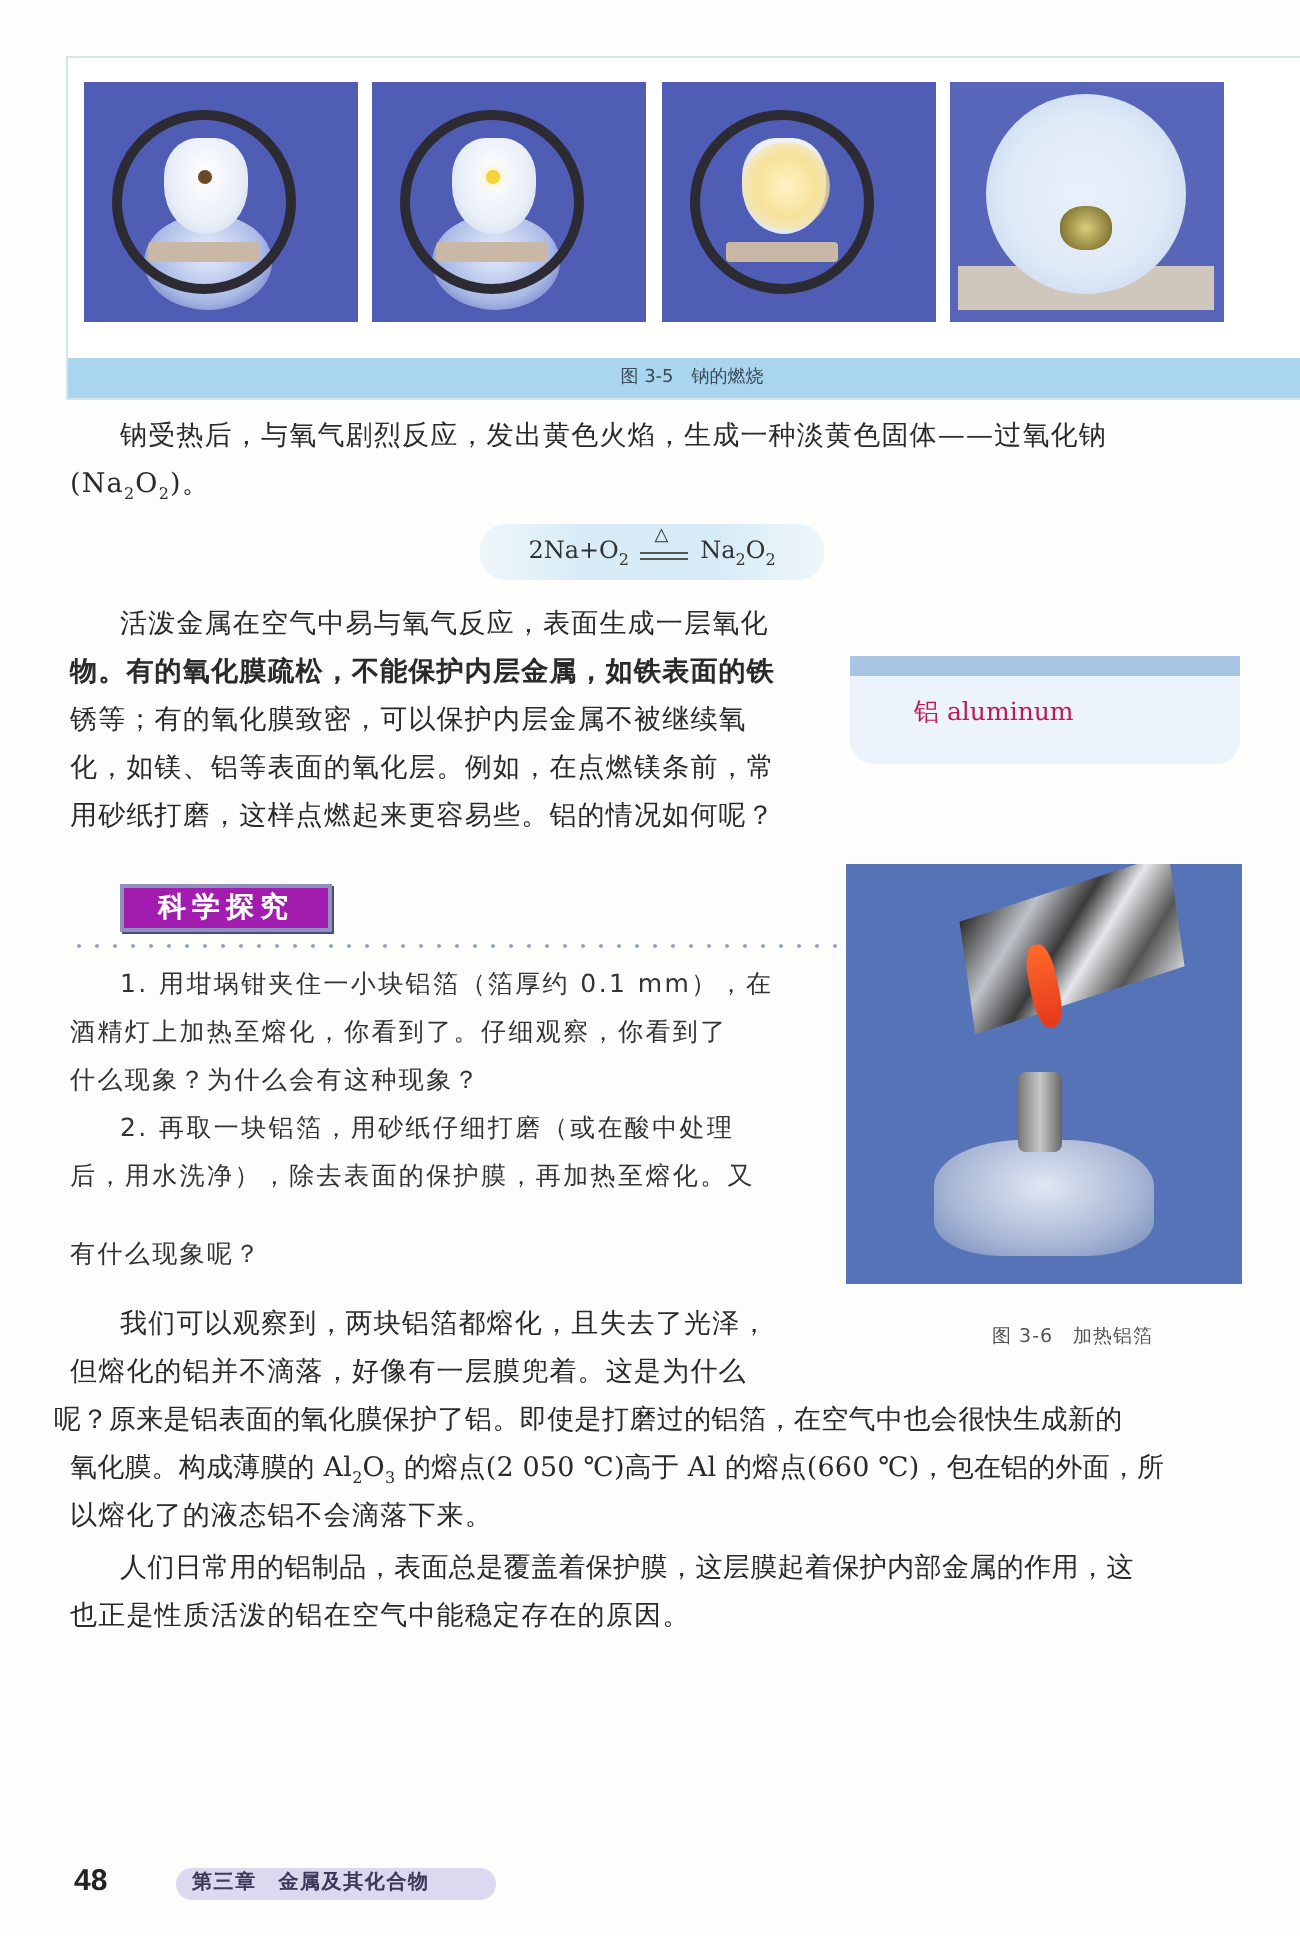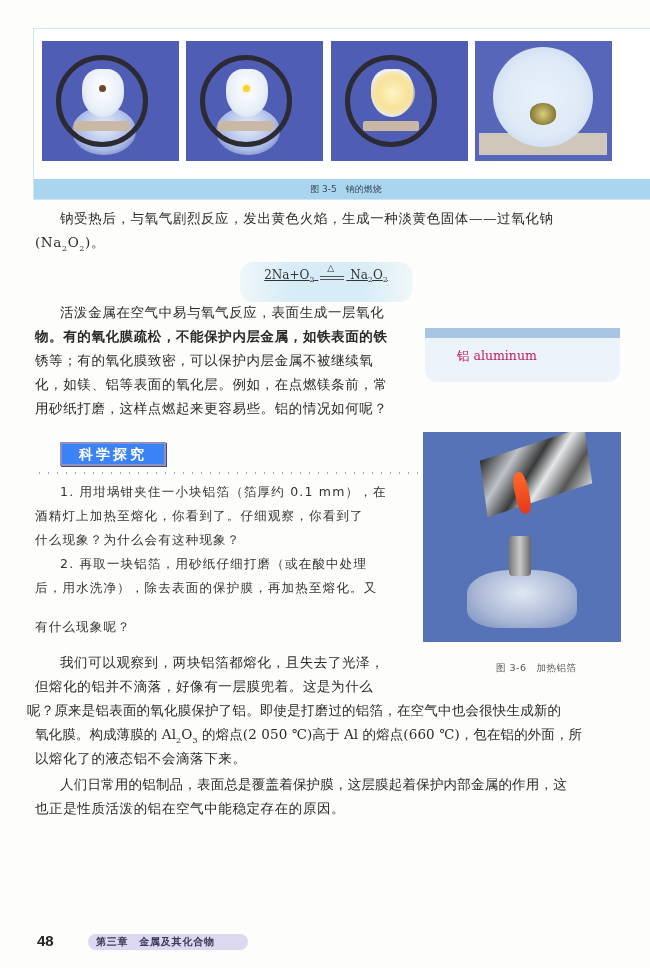--- a/index.html
+++ b/index.html
@@ -42,35 +42,35 @@
   .photo4 .residue { position:absolute; left:55px; top:62px; width:26px; height:22px; border-radius:45%;
     background: radial-gradient(circle, #d9cf7a 0%, #8b7d3a 70%, #4a4326 100%); }
   .photo4 .stick { position:absolute; left:4px; top:92px; width:128px; height:22px; background:#cfc7bb; }
   .caption-band {
     position: absolute; left: 0; right: 0; bottom: 0; height: 20px; background: #a9d5ef;
     text-align: center; font-size: 9px; line-height: 20px; color: #3a4a58;
     font-family: "DejaVu Sans", "Liberation Sans", sans-serif;
   }
   .p { position: absolute; font-size: 13.5px; line-height: 24px; letter-spacing: 0.6px; margin: 0; }
   .equation-box {
-    position: absolute; left: 240px; top: 262px; width: 172px; height: 40px; border-radius: 13px;
+    position: absolute; left: 240px; top: 262px; width: 172px; height: 28px; border-radius: 13px;
     background: linear-gradient(90deg, rgba(206,232,245,0.3), #d7ecf7 30%, #d7ecf7 70%, rgba(206,232,245,0.3));
-    text-align: center; font-size: 12px; line-height: 26px; color: #333; text-decoration: underline;
+    text-align: center; font-size: 12px; line-height: 26px; color: #333;
   }
   .eq-arrow { display: inline-block; position: relative; width: 28px; vertical-align: middle; height: 14px; }
   .eq-arrow .tri { position: absolute; left: 9px; top: -6px; font-size: 9px; line-height: 10px; }
   .eq-arrow .dbl { position: absolute; left: 2px; top: 7px; width: 24px; height: 2px; border-top: 1px solid #555; border-bottom: 1px solid #555; }
   .gloss-box {
     position: absolute; left: 425px; top: 328px; width: 195px; height: 54px; background: #edf3fa;
     border-radius: 0 0 12px 12px; overflow: hidden;
   }
   .gloss-box .stripe { height: 10px; background: #a9c5e4; }
   .gloss-box .txt { font-size: 12.5px; padding: 10px 0 0 32px; color: #be185d; }
   .sci-badge {
-    position: absolute; left: 60px; top: 442px; width: 106px; height: 24px; background: #3b82f6;
+    position: absolute; left: 60px; top: 442px; width: 106px; height: 24px; background: #a21caf;
     border: 2px solid #8f90bd; box-sizing: border-box; box-shadow: 1px 1px 0 #4b4b78;
     color: #ffffff; font-family: "DejaVu Sans", "Liberation Sans", sans-serif; font-weight: bold;
     font-size: 14px; line-height: 20px; text-align: center; letter-spacing: 3px;
   }
   .dotted-rule {
     position: absolute; left: 35px; top: 472px; width: 385px; height: 2px;
     background-image: radial-gradient(circle, #9aa6c6 0.9px, transparent 1.1px);
     background-size: 9px 2px; background-repeat: repeat-x;
   }
   .inq { position: absolute; font-family: "DejaVu Sans", "Liberation Sans", sans-serif; font-size: 12.5px; line-height: 24px; letter-spacing: 1.2px; color: #333; margin: 0; }

